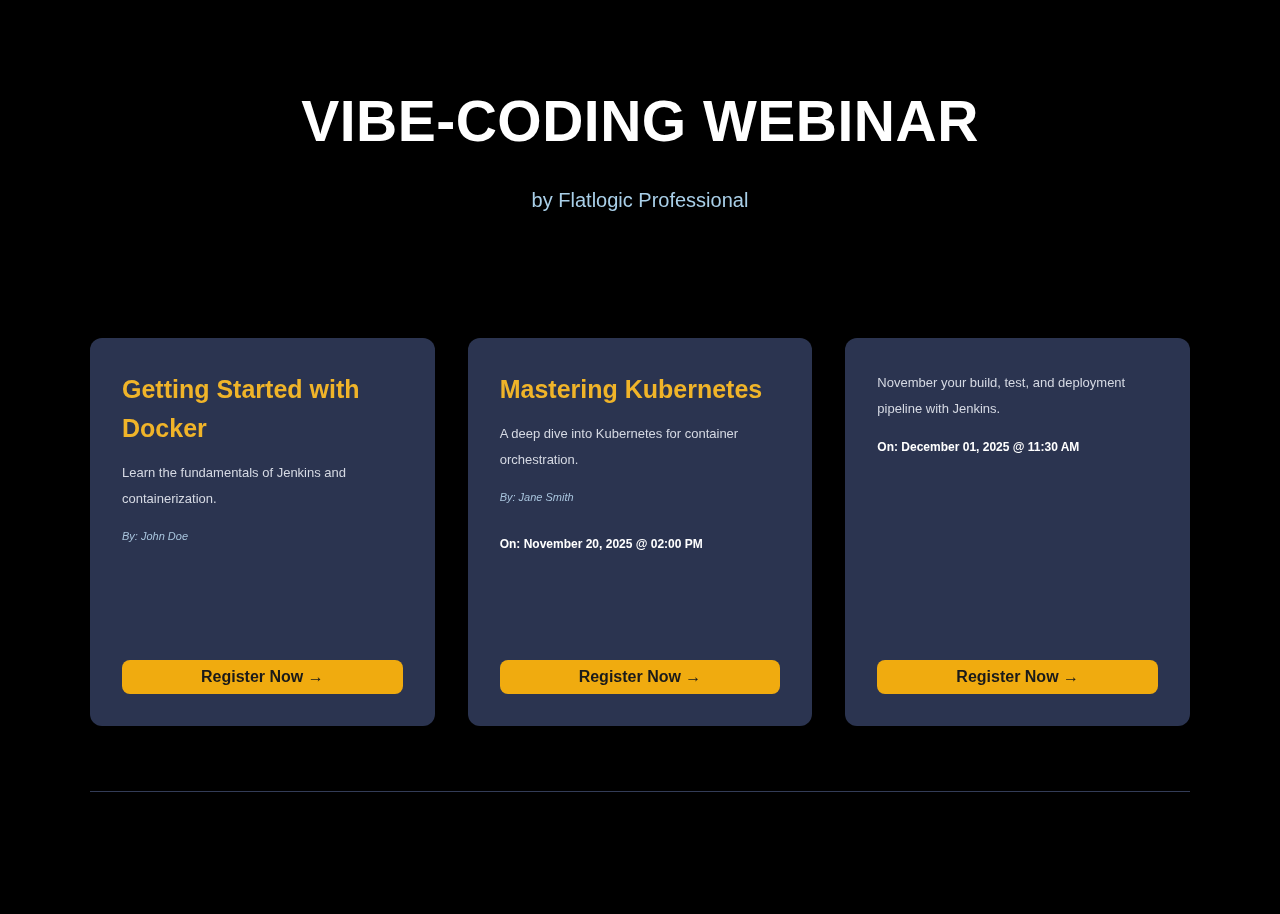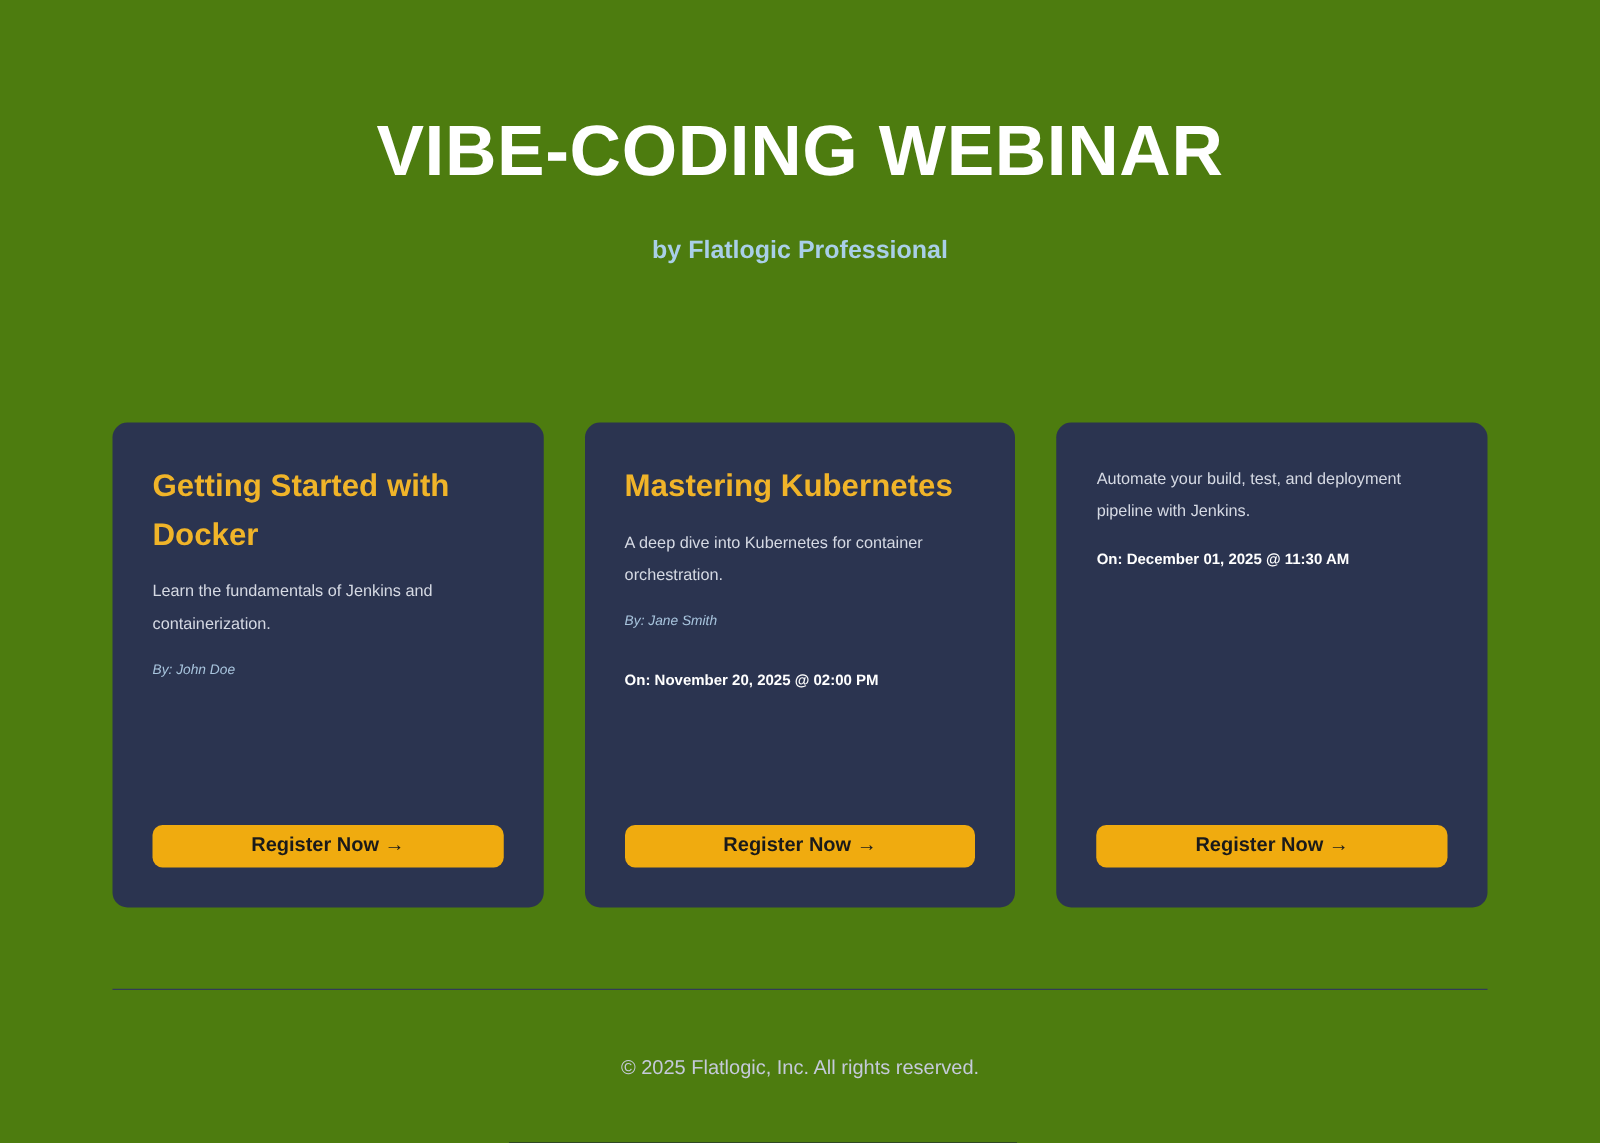--- a/index.html
+++ b/index.html
@@ -10,21 +10,21 @@
     background: #1b2136;
     font-family: "Liberation Sans", sans-serif;
     -webkit-font-smoothing: antialiased;
   }
 
   .page {
     width: 1280px;
     height: 914px;
     position: relative;
     overflow: hidden;
-    background: #4d7c0f;
+    background: #000000;
   }
 
   
   .header {
     padding-top: 92px;
     text-align: center;
   }
 
   .page-title {
     font-size: 57px;
@@ -32,21 +32,21 @@
     font-weight: 800;
     letter-spacing: 0.5px;
     color: #ffffff;
     text-transform: uppercase;
   }
 
   .page-subtitle {
     margin-top: 36px;
     font-size: 20px;
     line-height: 1.2;
-    font-weight: 700;
+    font-weight: 400;
     color: #a9cfe8;
   }
 
   
   .cards {
     position: absolute;
     top: 338px;
     left: 90px;
     width: 1100px;
     display: flex;
@@ -159,26 +159,25 @@
     <div class="card">
       <div class="card-title">Mastering Kubernetes</div>
       <div class="card-desc">A deep dive into Kubernetes for container orchestration.</div>
       <div class="card-author">By: Jane Smith</div>
       <div class="card-date">On: November 20, 2025 @ 02:00 PM</div>
       <div class="card-spacer"></div>
       <button class="register-button">Register Now →</button>
     </div>
 
     <div class="card">
-      <div class="card-desc">Automate your build, test, and deployment pipeline with Jenkins.</div>
+      <div class="card-desc">November your build, test, and deployment pipeline with Jenkins.</div>
       <div class="card-date">On: December 01, 2025 @ 11:30 AM</div>
       <div class="card-spacer"></div>
       <button class="register-button">Register Now →</button>
     </div>
 
   </div>
 
   <div class="footer">
     <div class="footer-divider"></div>
-    <div class="footer-text">© 2025 Flatlogic, Inc. All rights reserved.</div>
   </div>
 
 </div>
 
 </body></html>

